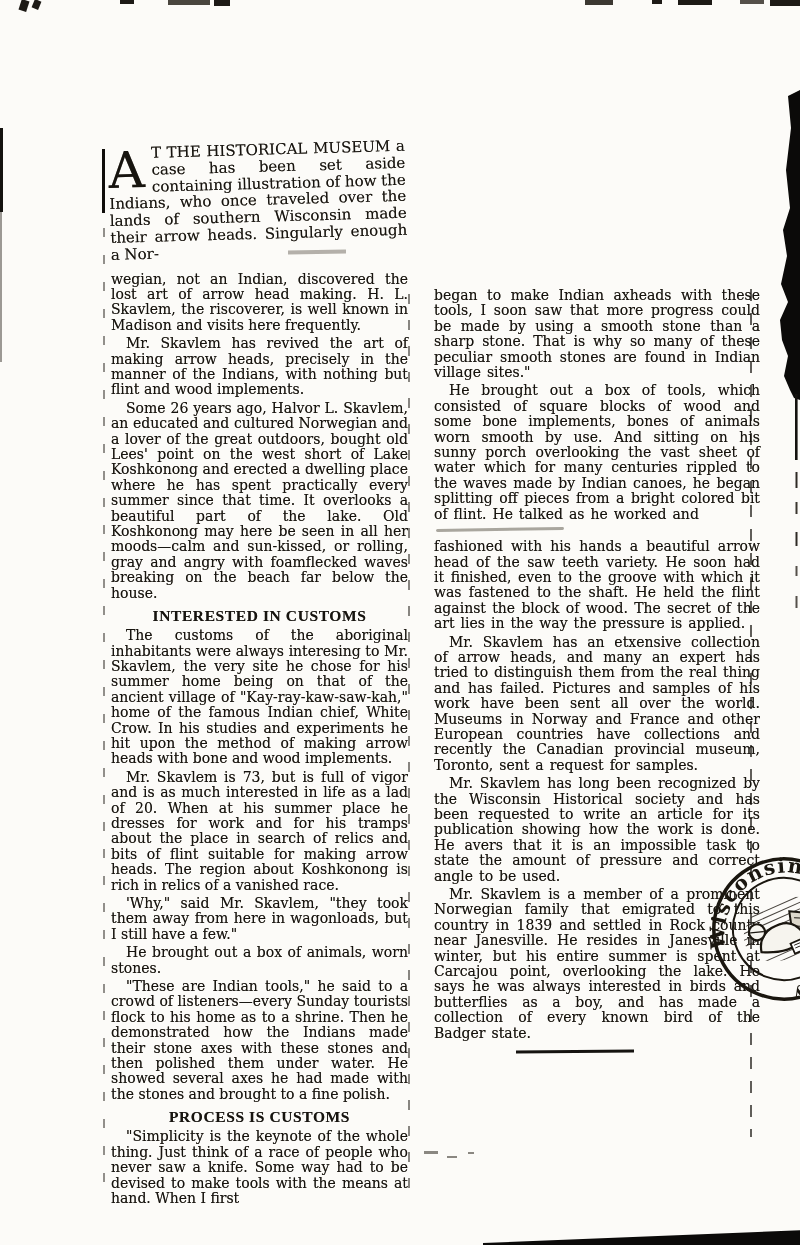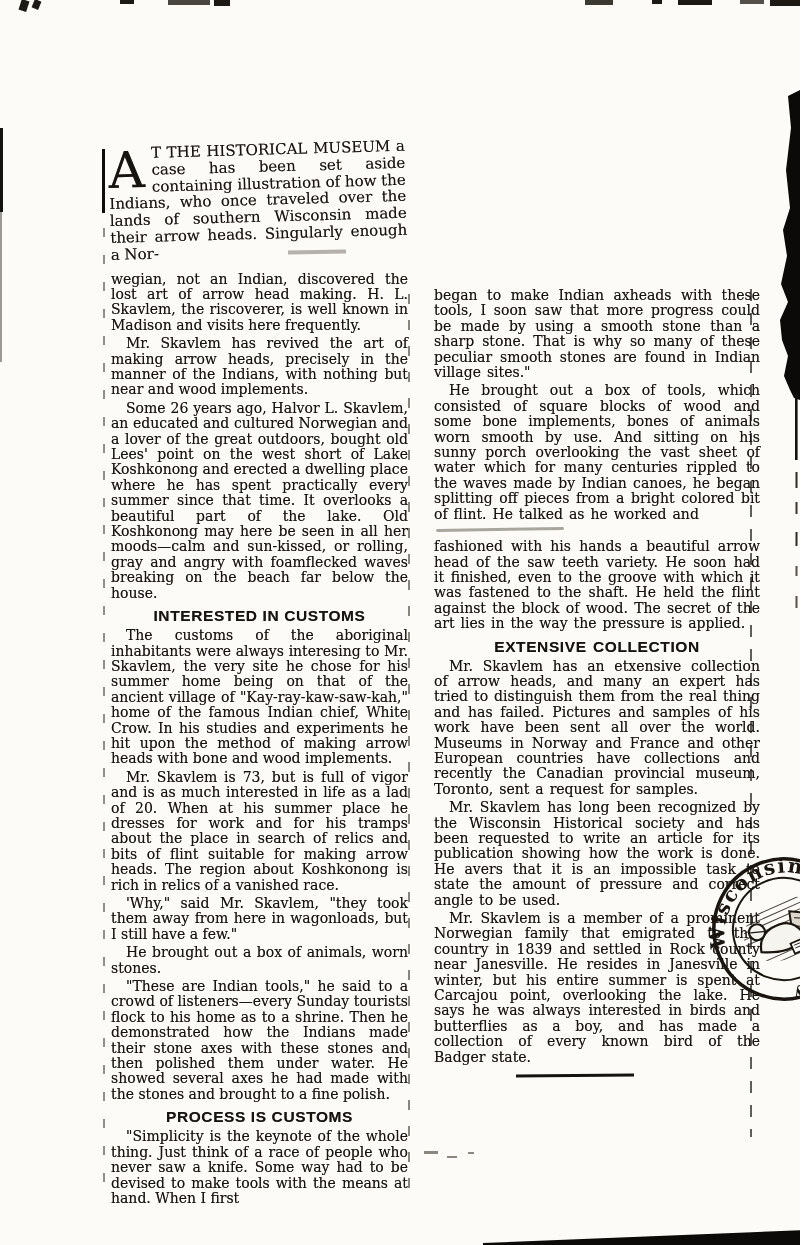--- a/index.html
+++ b/index.html
@@ -17,21 +17,21 @@
     text-shadow:0 0 .4px rgba(25,18,8,.55);
   }
   .para.cont{text-indent:0;}
   .para.gap{margin-top:8px;}
   .para.lead{
     text-indent:0;font-size:15px;line-height:16.8px;margin-bottom:2px;
     transform:rotate(-1.6deg);transform-origin:0 100%;
   }
   .dropcap{float:left;font-size:50px;line-height:44px;padding:3px 7px 0 0;}
   .subhead{
-    font-family:Liberation Sans, sans-serif;font-weight:bold;font-size:15.5px;
+    font-family:Liberation Serif, serif;font-weight:bold;font-size:15.5px;
     letter-spacing:.6px;text-align:center;margin:6px 0 3px;
     text-shadow:0 0 .4px rgba(0,0,0,.5);
   }
   .crease{height:3px;width:128px;margin:6px 0 8px 2px;background:#9a968e;
     transform:rotate(-1deg);border-radius:2px;opacity:.85;}
   .endrule{height:2.5px;width:118px;background:#151310;margin:9px 0 0 82px;
     transform:rotate(-.6deg);}
   
   .rule-v{position:absolute;}
   .ruleL-heavy{left:102px;top:149px;height:64px;width:3px;background:#0f0d0a;}
@@ -85,37 +85,36 @@
     <rect x="17.5" y="384" width="2" height="16" fill="#2e2a25"></rect>
     <rect x="17.5" y="414" width="2" height="12" fill="#3a362f"></rect>
     <rect x="17.5" y="444" width="2" height="14" fill="#2e2a25"></rect>
     <rect x="17.5" y="478" width="2" height="10" fill="#55504a"></rect>
     <rect x="17.5" y="508" width="2" height="12" fill="#55504a"></rect>
   </svg>
 
   <div class="col col-left">
       <p class="para lead"><span class="dropcap">A</span>T THE HISTORICAL MUSEUM a case has been set aside containing illustration of how the Indians, who once traveled over the lands of southern Wisconsin made their arrow heads.  Singularly enough a Nor-</p>
       <p class="para cont gap">wegian, not an Indian, discovered the lost art of arrow head making.  H. L. Skavlem, the riscoverer, is well known in Madison and visits here frequently.</p>
-      <p class="para">Mr. Skavlem has revived the art of making arrow heads, precisely in the manner of the Indians, with nothing but near and wood implements.</p>
+      <p class="para">Mr. Skavlem has revived the art of making arrow heads, precisely in the manner of the Indians, with nothing but flint and wood implements.</p>
       <p class="para">Some 26 years ago, Halvor L. Skavlem, an educated and cultured Norwegian and a lover of the great outdoors, bought old Lees' point on the west short of Lake Koshkonong and erected a dwelling place where he has spent practically every summer since that time.  It overlooks a beautiful part of the lake.  Old Koshkonong may here be seen in all her moods—calm and sun-kissed, or rolling, gray and angry with foamflecked waves breaking on the beach far below the house.</p>
       <div class="subhead">INTERESTED IN CUSTOMS</div>
       <p class="para">The customs of the aboriginal inhabitants were always interesing to Mr. Skavlem, the very site he chose for his summer home being on that of the ancient village of "Kay-ray-kaw-saw-kah," home of the famous Indian chief, White Crow.  In his studies and experiments he hit upon the method of making arrow heads with bone and wood implements.</p>
       <p class="para">Mr. Skavlem is 73, but is full of vigor and is as much interested in life as a lad of 20.  When at his summer place he dresses for work and for his tramps about the place in search of relics and bits of flint suitable for making arrow heads.  The region about Koshkonong is rich in relics of a vanished race.</p>
       <p class="para">'Why," said Mr. Skavlem, "they took them away from here in wagonloads, but I still have a few."</p>
       <p class="para">He brought out a box of animals, worn stones.</p>
       <p class="para">"These are Indian tools," he said to a crowd of listeners—every Sunday tourists flock to his home as to a shrine.  Then he demonstrated how the Indians made their stone axes with these stones and then polished them under water.  He showed several axes he had made with the stones and brought to a fine polish.</p>
       <div class="subhead">PROCESS IS CUSTOMS</div>
       <p class="para">"Simplicity is the keynote of the whole thing.  Just think of a race of people who never saw a knife.  Some way had to be devised to make tools with the means at hand.  When I first</p>
     </div>
   <div class="col col-right">
       <p class="para cont">began to make Indian axheads with these tools, I soon saw that more progress could be made by using a smooth stone than a sharp stone.  That is why so many of these peculiar smooth stones are found in Indian village sites."</p>
       <p class="para">He brought out a box of tools, which consisted of square blocks of wood and some bone implements, bones of animals worn smooth by use.  And sitting on his sunny porch overlooking the vast sheet of water which for many centuries rippled to the waves made by Indian canoes, he began splitting off pieces from a bright colored bit of flint.  He talked as he worked and</p>
       <div class="crease"></div>
       <p class="para cont">fashioned with his hands a beautiful arrow head of the saw teeth variety.  He soon had it finished, even to the groove with which it was fastened to the shaft.  He held the flint against the block of wood.  The secret of the art lies in the way the pressure is applied.</p>
-      <div class="subhead">EXTENSIVE COLLECTION</div>
       <p class="para">Mr. Skavlem has an etxensive collection of arrow heads, and many an expert has tried to distinguish them from the real thing and has failed.  Pictures and samples of his work have been sent all over the world.  Museums in Norway and France and other European countries have collections and recently the Canadian provincial museum, Toronto, sent a request for samples.</p>
       <p class="para">Mr. Skavlem has long been recognized by the Wisconsin Historical society and has been requested to write an article for its publication showing how the work is done.  He avers that it is an impossible task to state the amount of pressure and correct angle to be used.</p>
       <p class="para">Mr. Skavlem is a member of a prominent Norwegian family that emigrated to this country in 1839 and settled in Rock county near Janesville.  He resides in Janesville in winter, but his entire summer is spent at Carcajou point, overlooking the lake.  He says he was always interested in birds and butterflies as a boy, and has made a collection of every known bird of the Badger state.</p>
       <div class="endrule"></div>
     </div>
 
   <div class="post-dash" style="left:424px;top:1151px;width:14px;height:3px;"></div>
   <div class="post-dash" style="left:447px;top:1156px;width:10px;height:2px;"></div>
   <div class="post-dash" style="left:468px;top:1152px;width:6px;height:2px;"></div>
 

